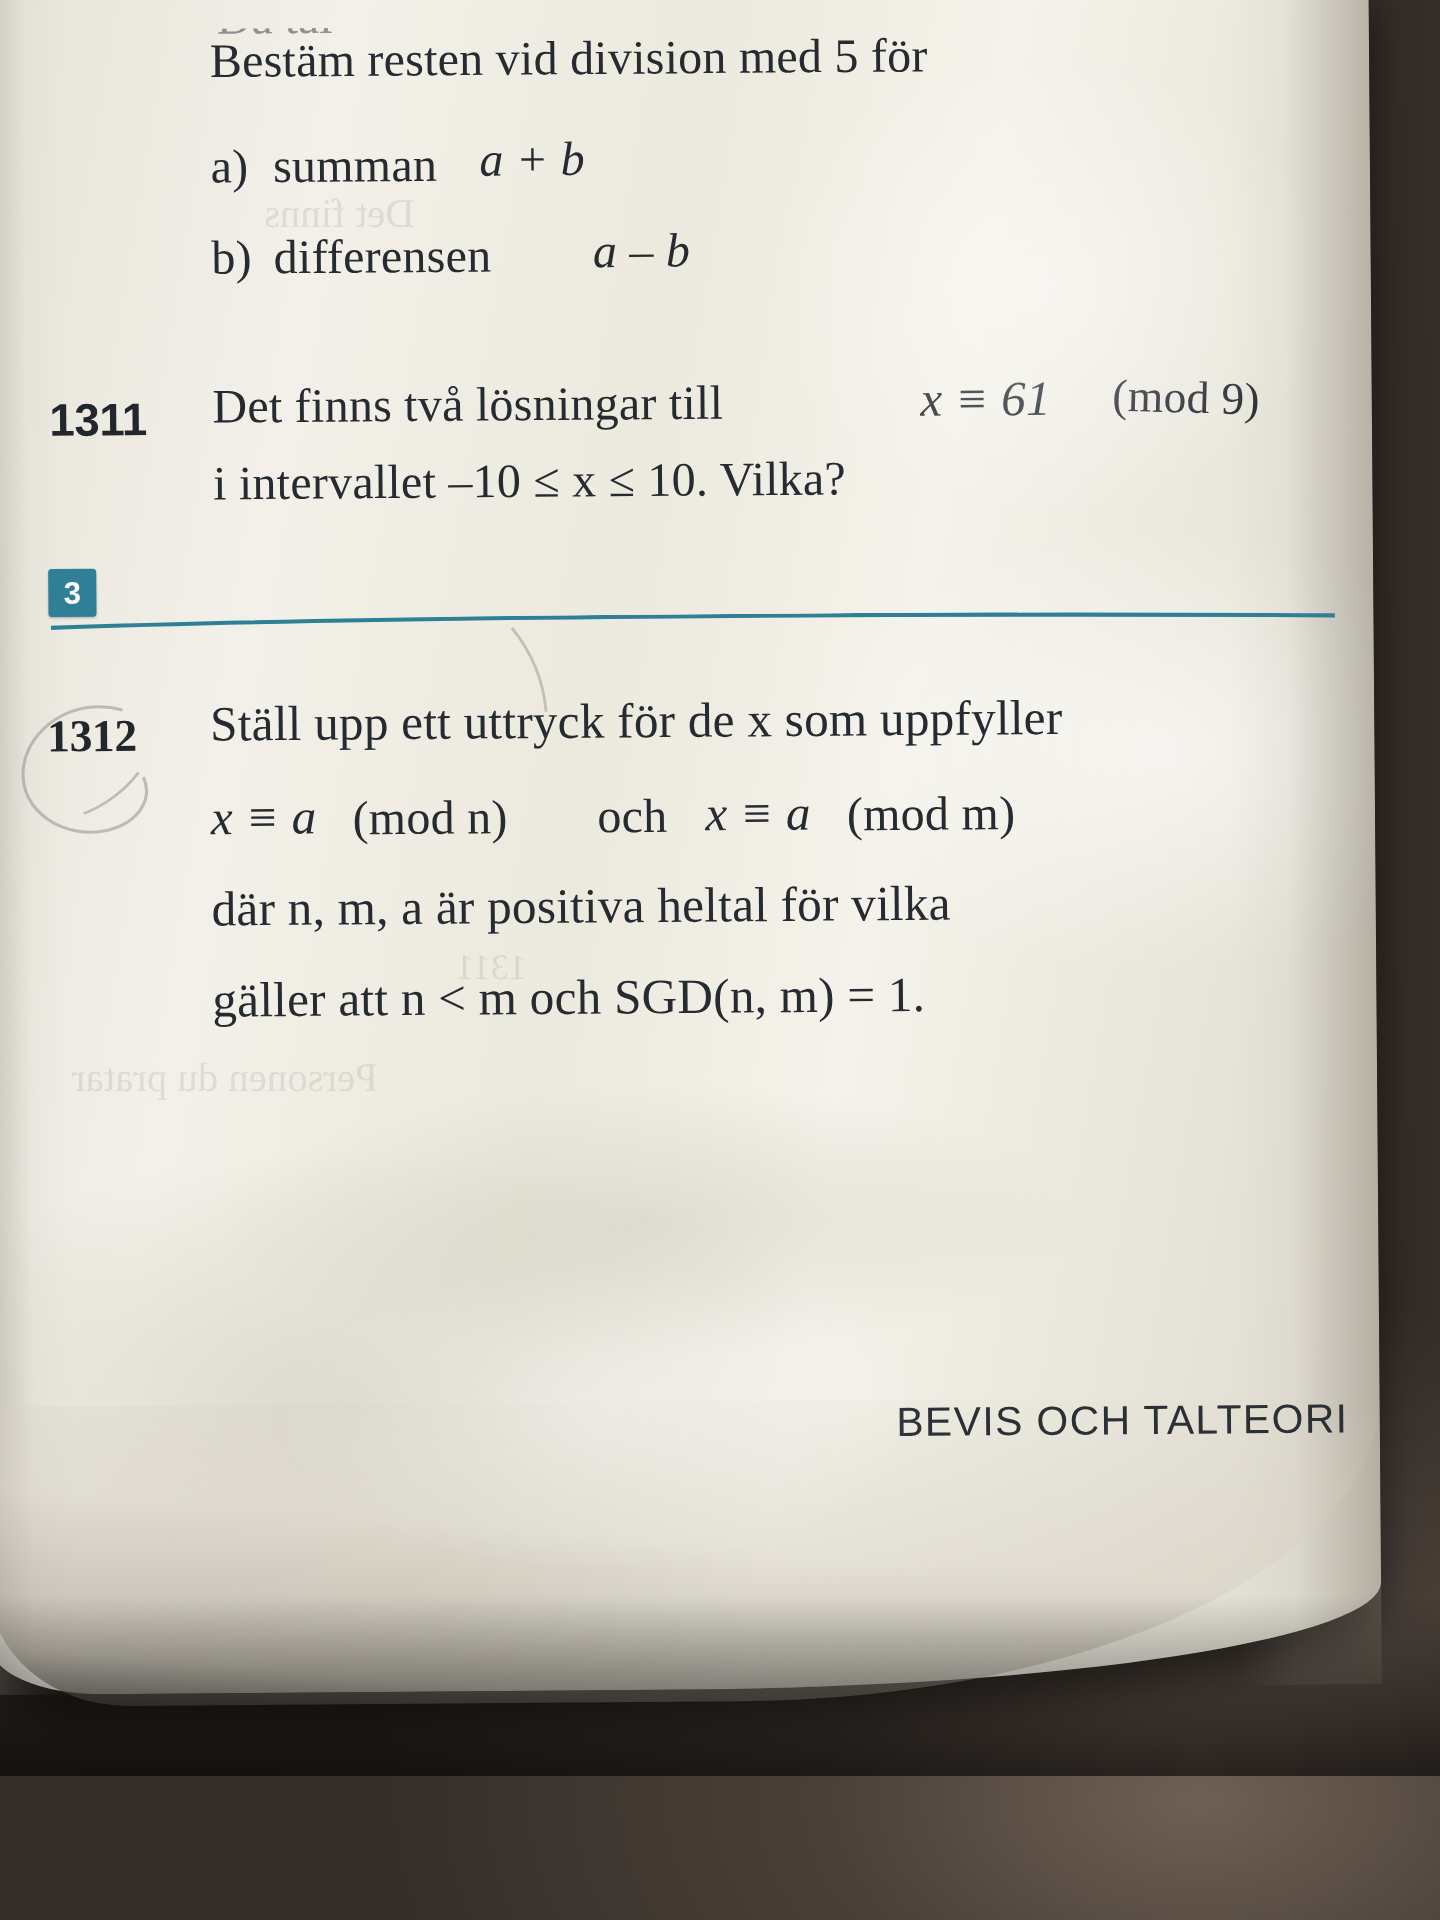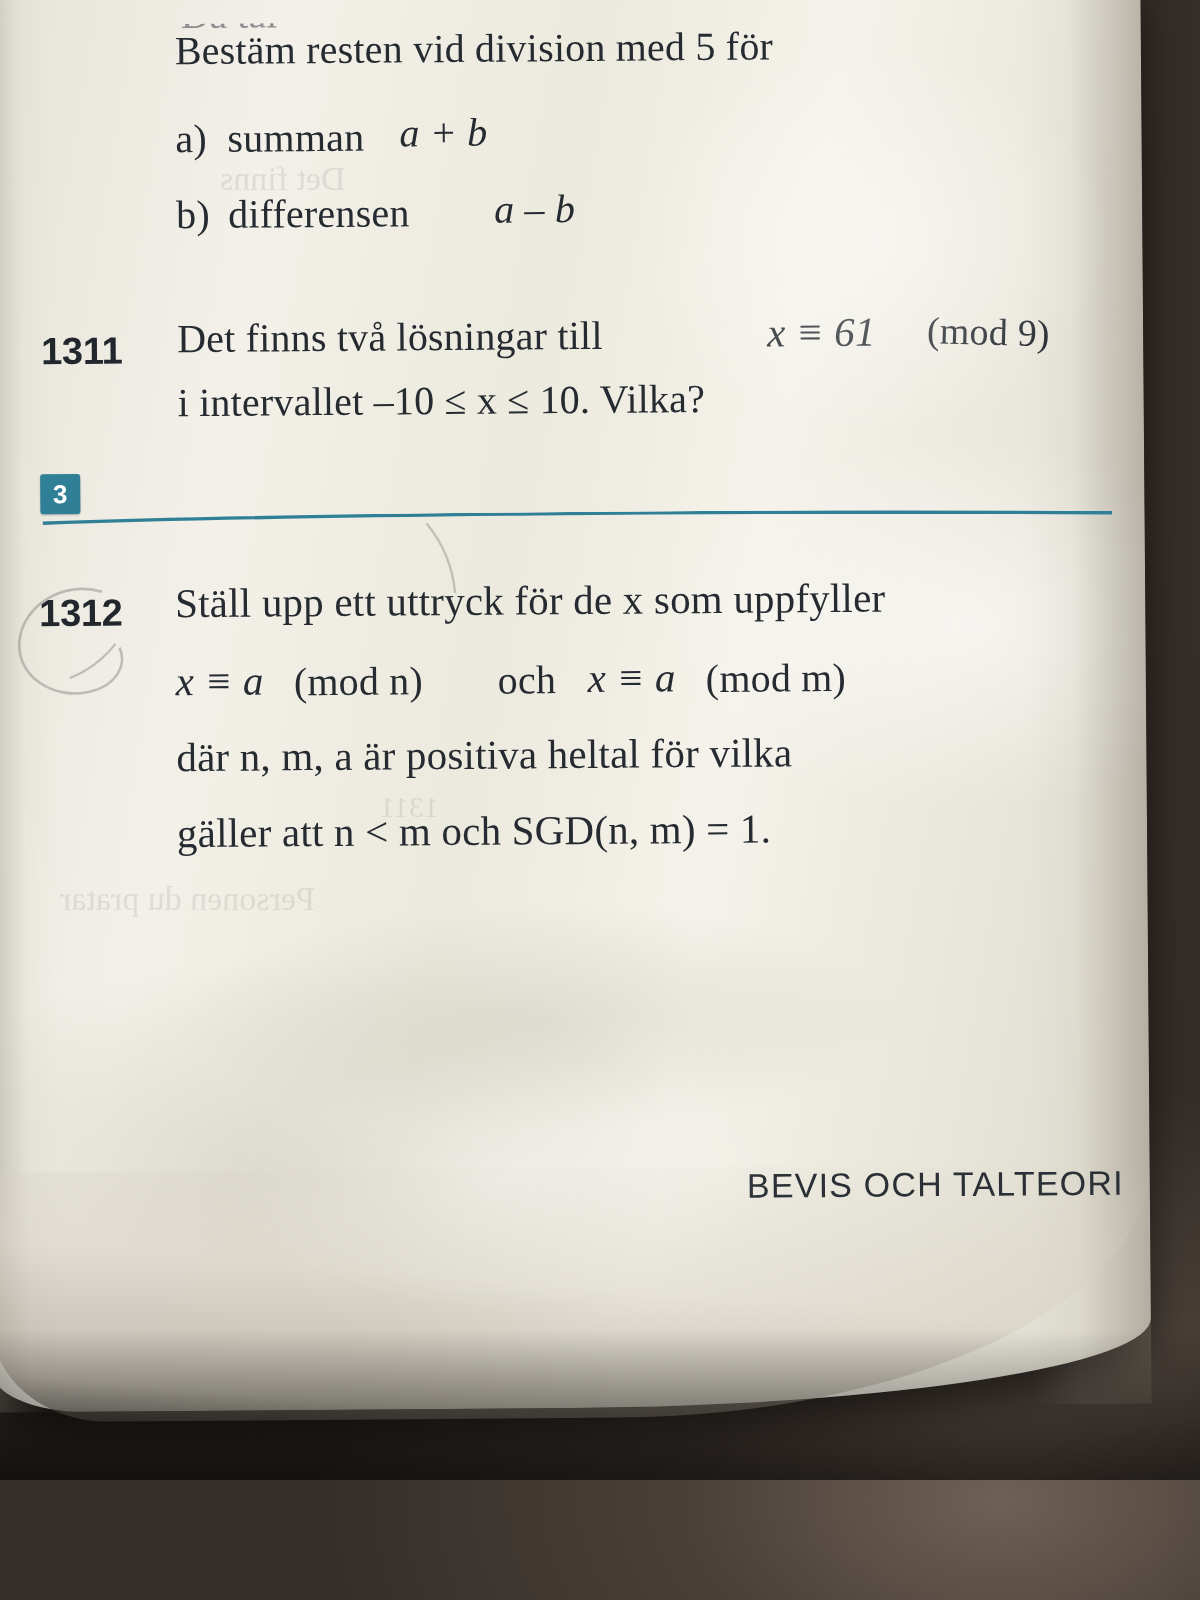--- a/index.html
+++ b/index.html
@@ -253,21 +253,21 @@
         <path d="M95 18 C 55 6, 16 32, 12 66 C 8 102, 46 126, 82 118 C 108 112, 120 92, 112 74" stroke="#8d8b85" stroke-width="2.6" fill="none"></path>
         <path d="M108 70 C 96 86, 78 98, 62 104" stroke="#8d8b85" stroke-width="2.2" fill="none"></path>
       </svg>
     </div>
     <div class="pencil-line">
       <svg width="70" height="90" viewBox="0 0 70 90" xmlns="http://www.w3.org/2000/svg">
         <path d="M8 2 C 24 22, 34 46, 36 72" stroke="#8d8b85" stroke-width="2.4" fill="none"></path>
       </svg>
     </div>
 
-    <div class="exnum" style="left:40px; top:588px; font-size:38px;">1312</div>
+    <div class="exnum" style="left:40px; top:588px; font-size:38px;font-family:Liberation Serif, serif;">1312</div>
     <div class="txt" style="left:176px; top:576px; font-size:41px;">Ställ upp ett uttryck för de x som uppfyller</div>
 
     <div class="txt it" style="left:176px; top:654px; font-size:41px;">x ≡ a</div>
     <div class="txt" style="left:294px; top:656px; font-size:40px;">(mod n)</div>
     <div class="txt" style="left:498px; top:656px; font-size:40px;">och</div>
     <div class="txt it" style="left:588px; top:654px; font-size:41px;">x ≡ a</div>
     <div class="txt" style="left:706px; top:656px; font-size:40px;">(mod m)</div>
 
     <div class="txt" style="left:176px; top:730px; font-size:41px;">där n, m, a är positiva heltal för vilka</div>
     <div class="txt" style="left:176px; top:806px; font-size:41px;">gäller att n &lt; m och SGD(n, m) = 1.</div>

